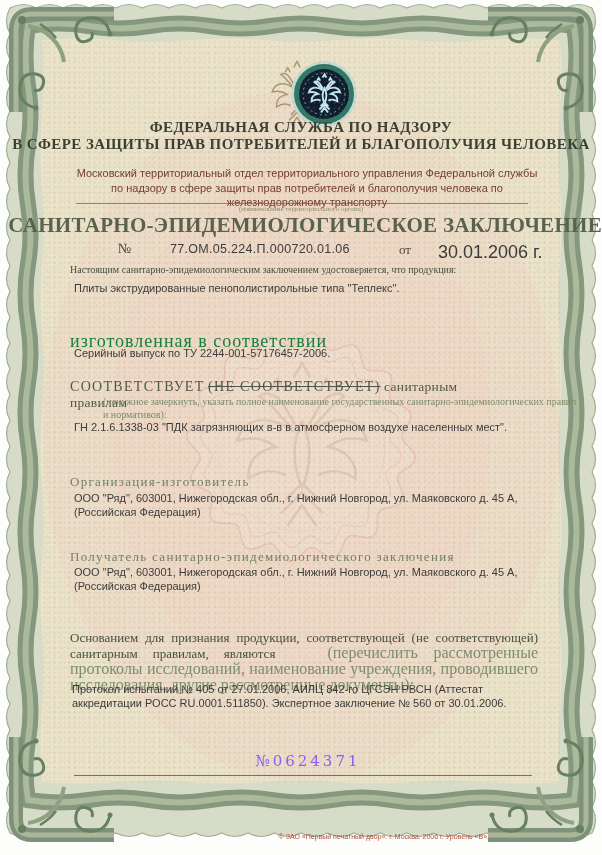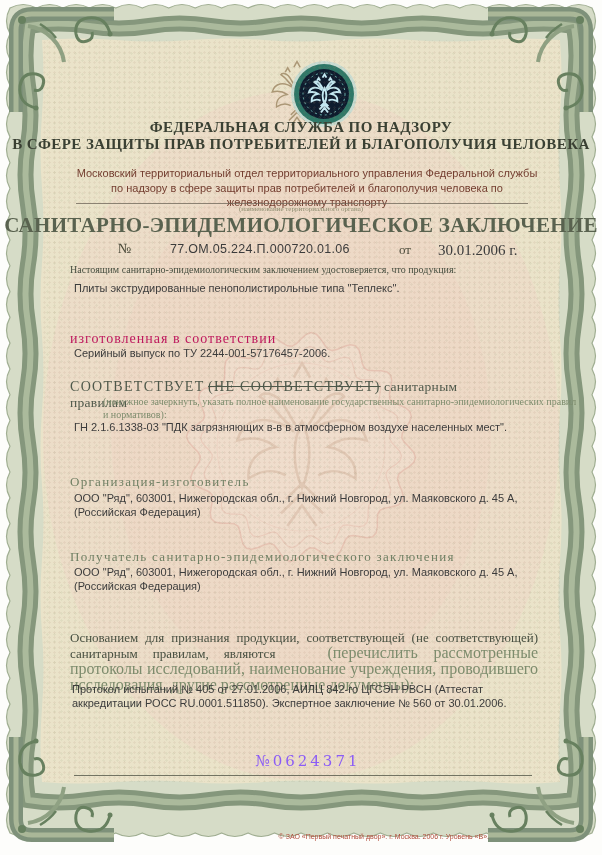--- a/index.html
+++ b/index.html
@@ -13,33 +13,33 @@
     background-size:5px 5px,7px 7px;background-position:0 0,2px 3px;}
   .content{position:absolute;left:0;top:0;width:497px;height:855px;z-index:2;}
   .abs{position:absolute;}
 
   .agency{left:0;top:119px;width:602px;text-align:center;color:#3a4033;font-weight:bold;
           font-size:15px;line-height:17px;letter-spacing:0.4px;}
   .territory{left:72px;top:166px;width:470px;text-align:center;color:#733d2f;
              font-family:"Liberation Sans", sans-serif;font-size:11px;line-height:14.5px;}
   .rule1{left:76px;top:203px;width:452px;height:1px;background:#6b6355;opacity:.75;}
   .org-caption{left:0;top:205px;width:602px;text-align:center;color:#8a8a6d;font-size:7px;}
-  .doc-title{left:0;top:213px;width:602px;text-align:center;color:#59624f;font-weight:bold;
+  .doc-title{left:0;top:213px;width:602px;text-align:right;color:#59624f;font-weight:bold;
              font-size:21px;letter-spacing:0.3px;white-space:nowrap;}
   .numrow{left:0;top:241px;width:602px;height:16px;color:#3c3c3c;}
   .num-label{position:absolute;left:118px;top:0;color:#4a4a3a;font-size:14px;}
   .num-value{position:absolute;left:170px;top:1px;font-family:"Liberation Sans", sans-serif;
              font-size:12.5px;letter-spacing:0.3px;}
   .date-label{position:absolute;left:399px;top:1px;color:#4a4a3a;font-size:13px;}
-  .date-value{position:absolute;left:438px;top:1px;font-family:Liberation Serif, serif;font-size:15px;}
+  .date-value{position:absolute;left:438px;top:1px;font-family:Liberation Sans, sans-serif;font-size:18px;}
 
   .intro{left:70px;top:264px;width:520px;color:#474f40;font-size:10px;white-space:nowrap;}
   .typed{font-family:"Liberation Sans", sans-serif;font-size:11px;line-height:13.5px;color:#3c3c3c;}
   .product{left:74px;top:282px;width:470px;}
-  .made-label{left:70px;top:331px;color:#be185d;font-size:14px;letter-spacing:1px;}
+  .made-label{left:70px;top:331px;color:#15803d;font-size:18px;letter-spacing:1px;}
   .made-value{left:74px;top:347px;width:470px;}
 
   .compliance{left:70px;top:379px;font-size:14px;color:#4e584a;}
   .comp-word{letter-spacing:1.3px;}
   .comp-struck{letter-spacing:1.3px;text-decoration:line-through;}
   .comp-suffix{font-size:13.5px;letter-spacing:0.3px;}
   .gnote{color:#7d8c6d;font-size:10px;line-height:12.5px;margin-left:37px;}
   .comp-note{left:66px;top:396px;width:480px;}
   .standards{left:74px;top:421px;width:480px;}
 

